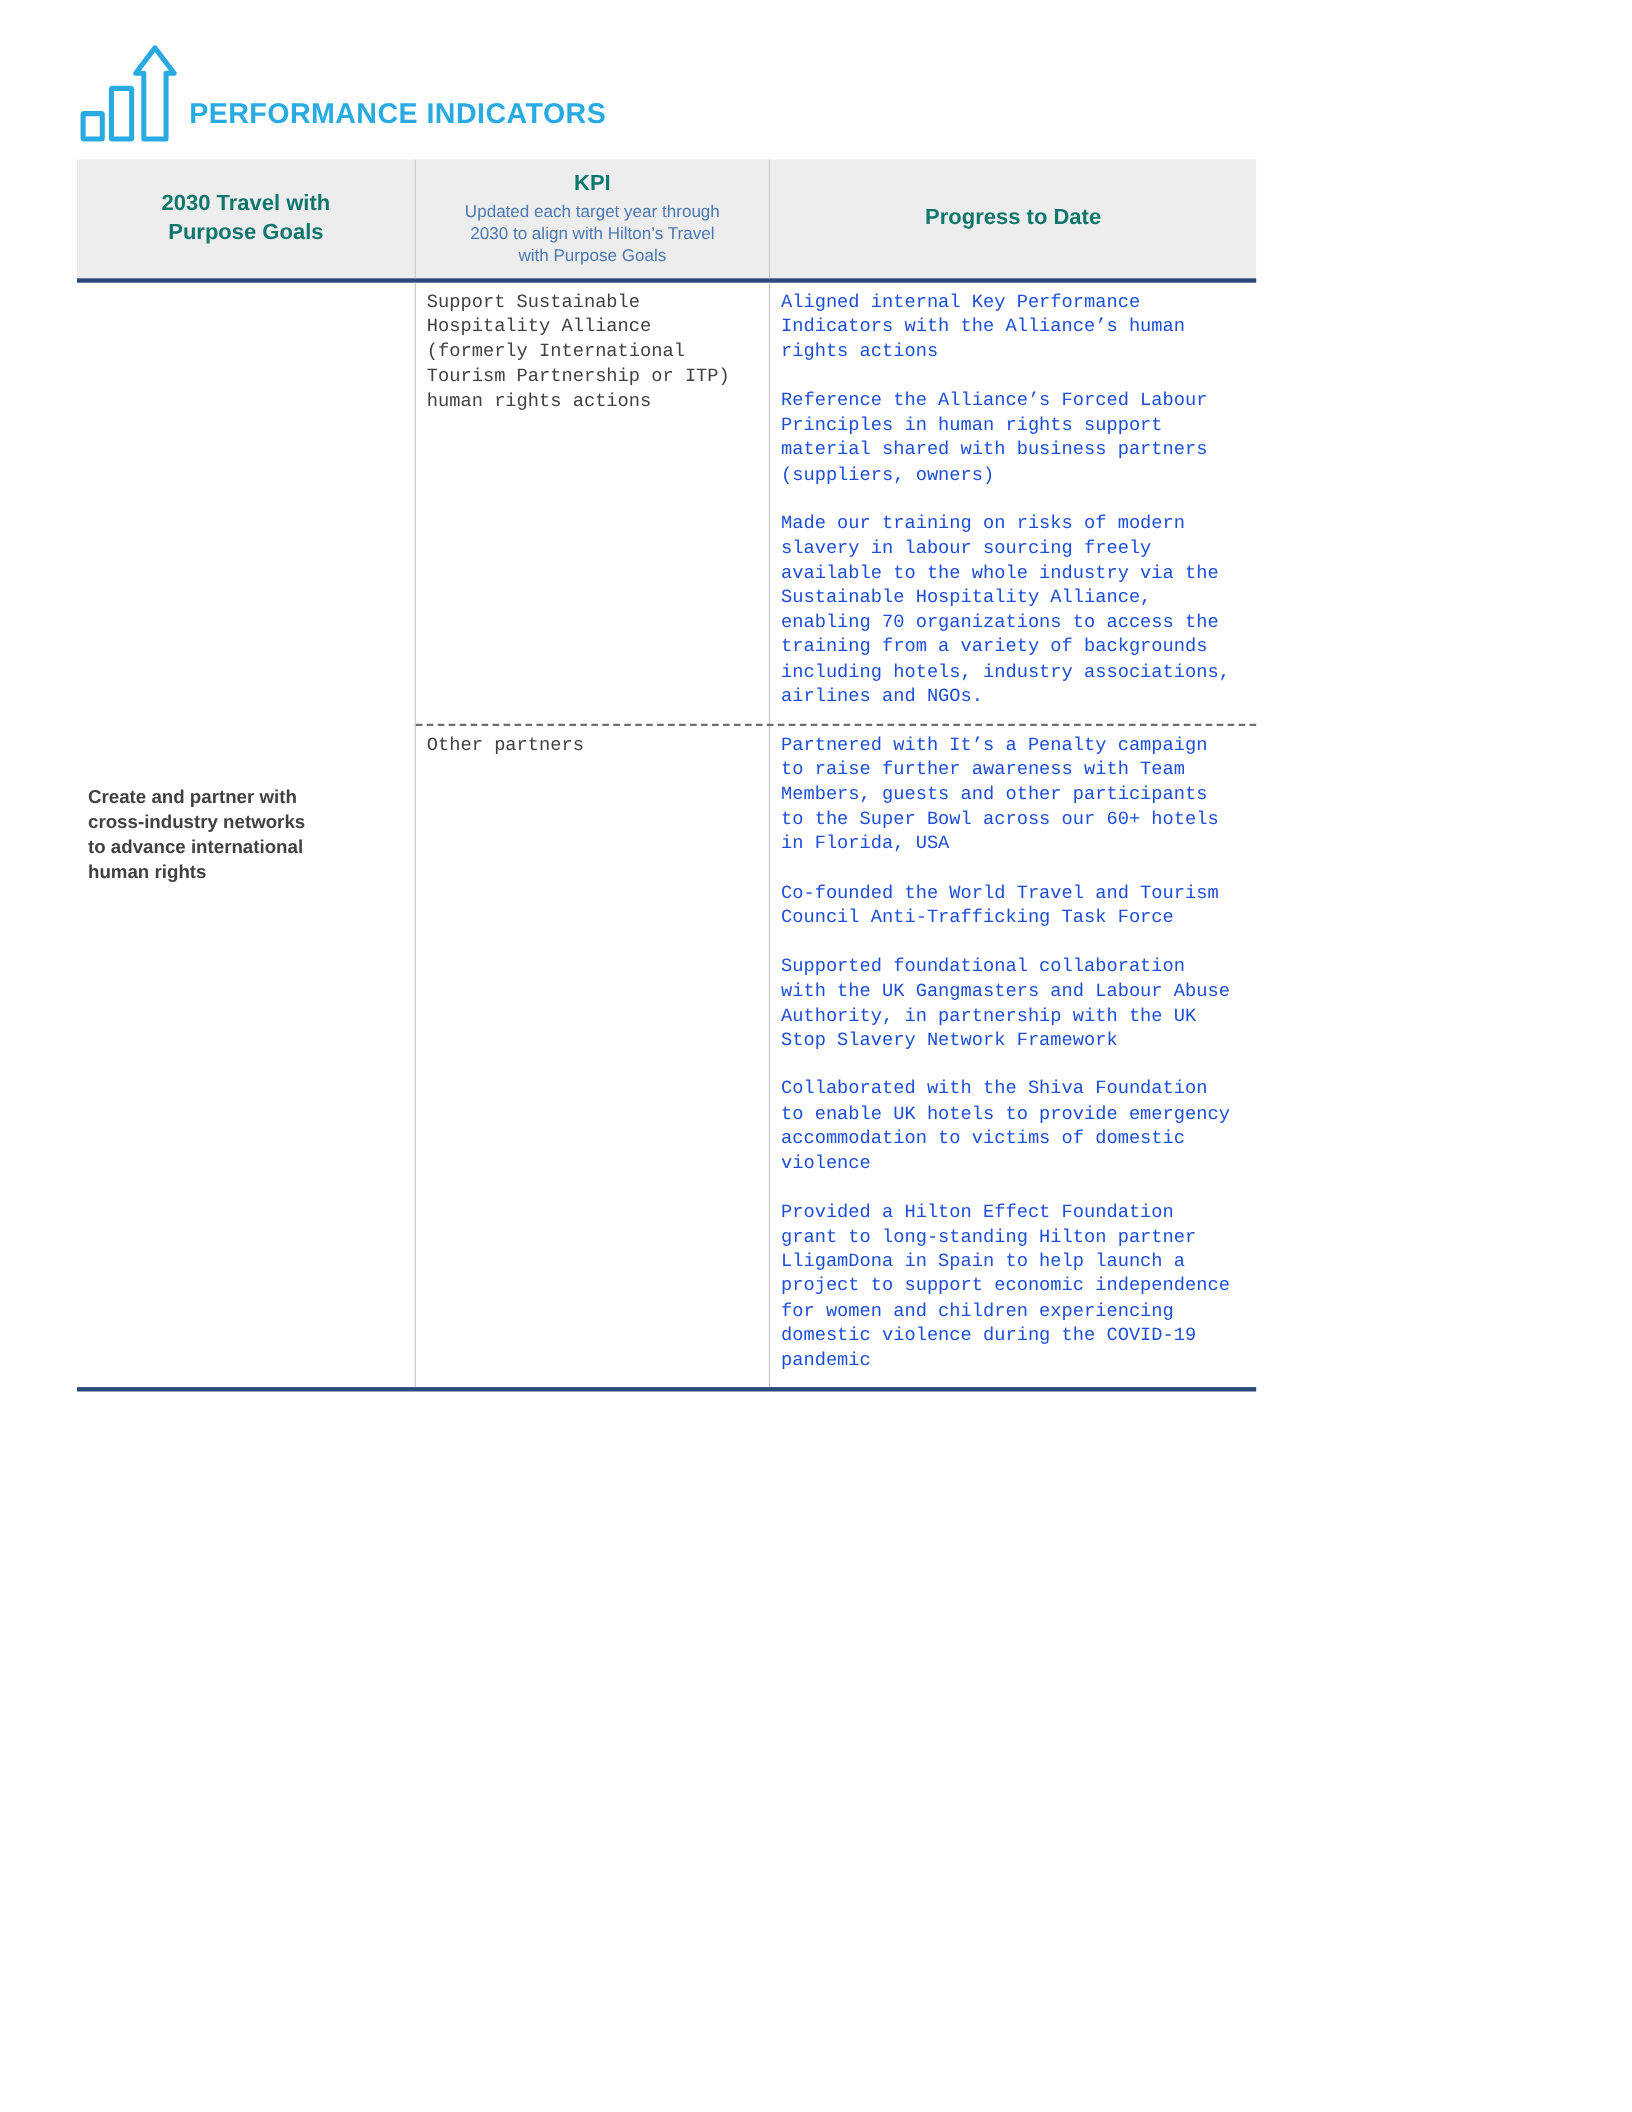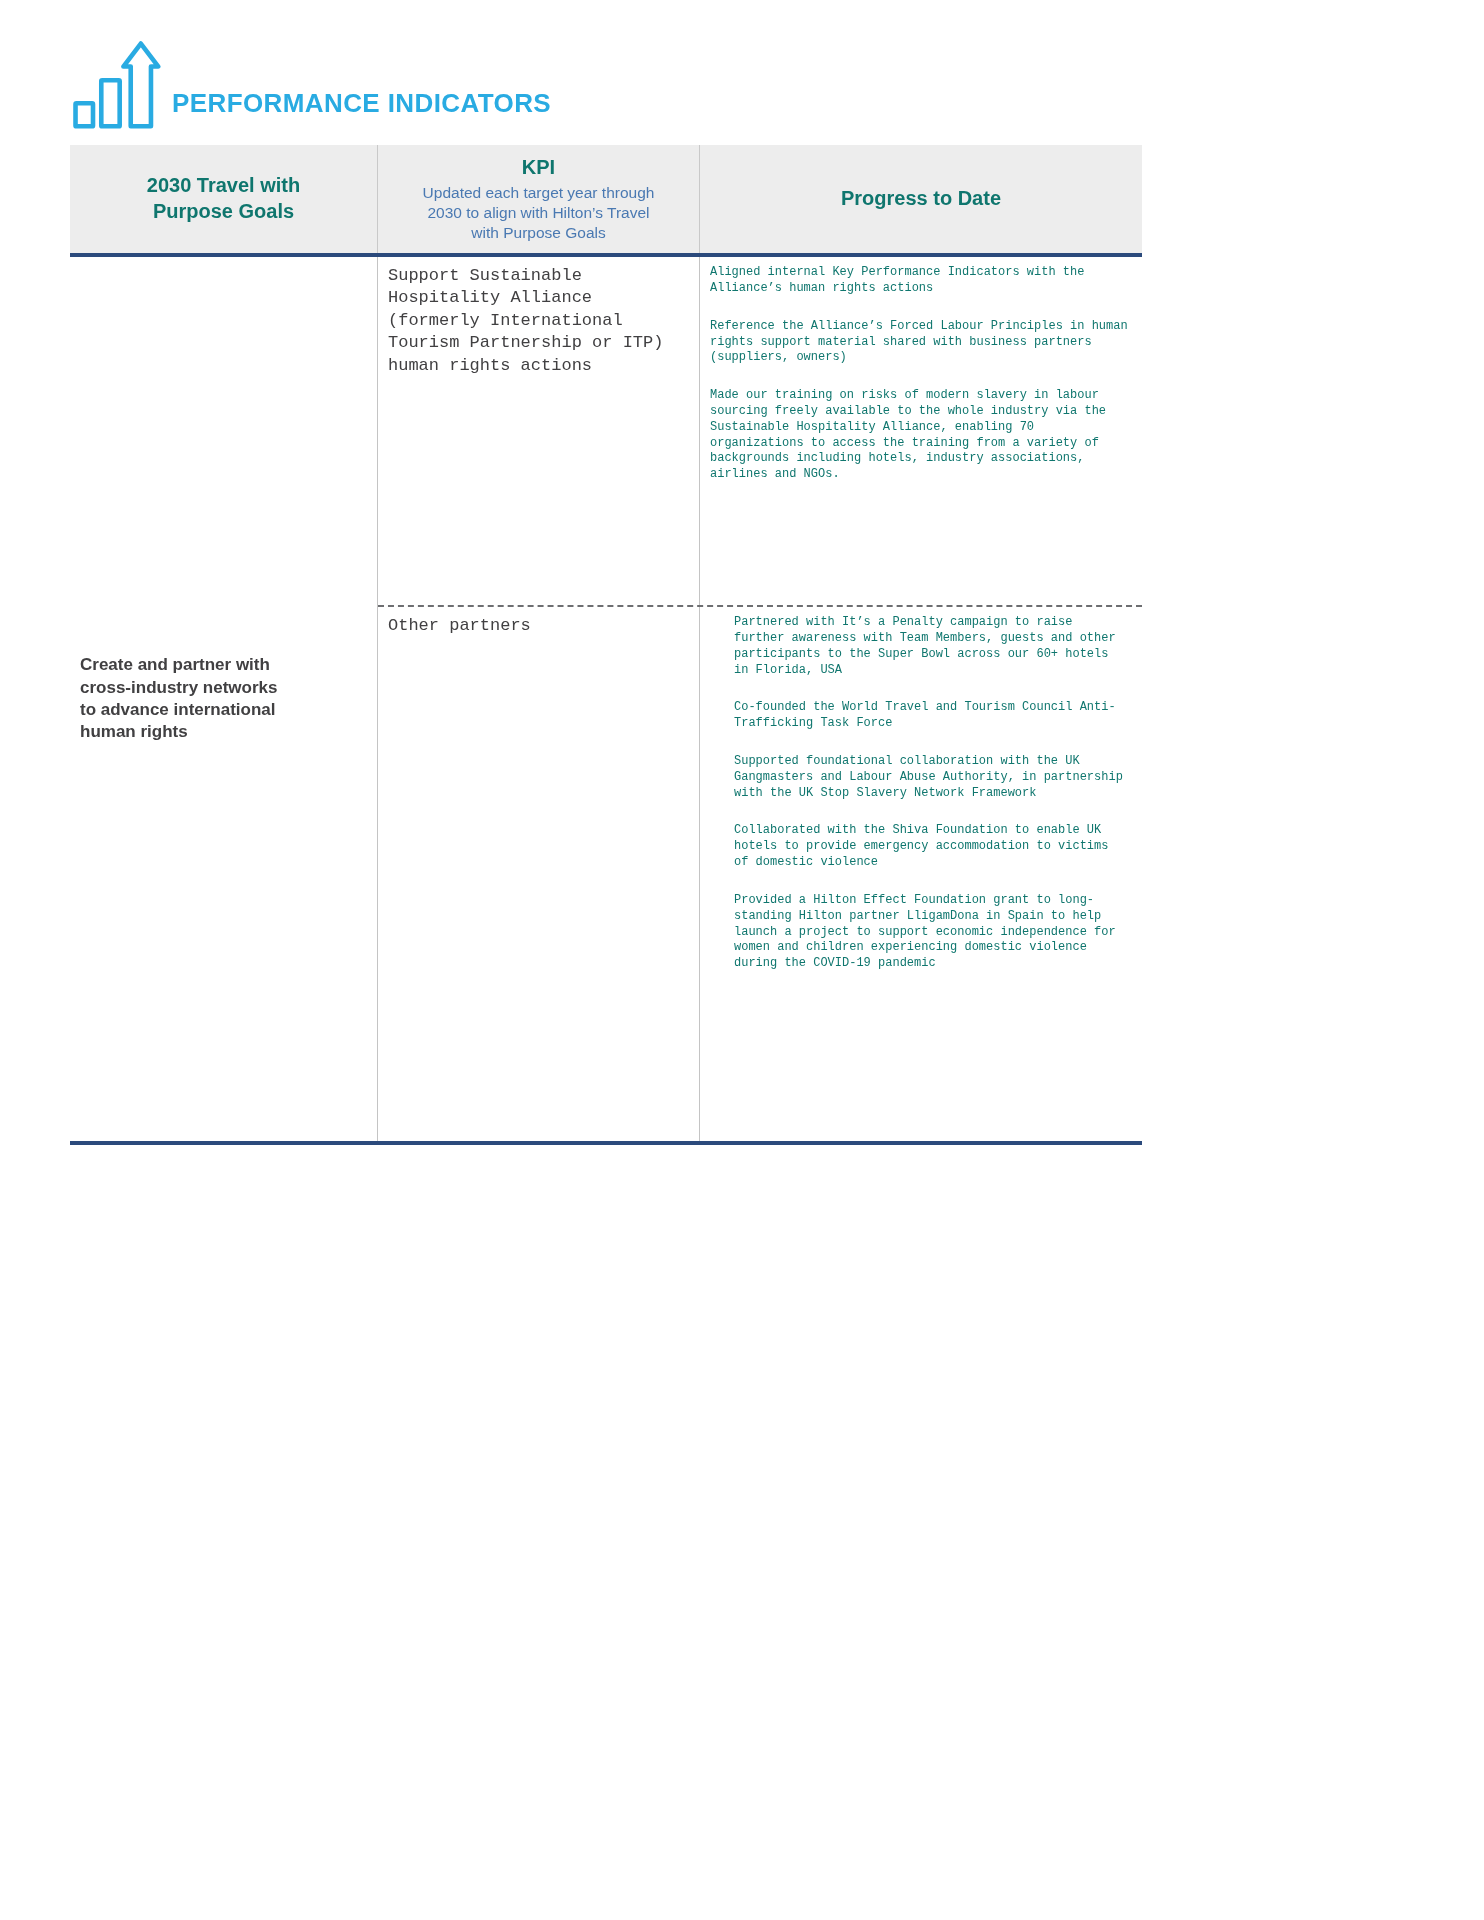--- a/index.html
+++ b/index.html
@@ -97,33 +97,33 @@
     flex: 1;
     display: flex;
     flex-direction: column;
     font-family: Liberation Mono, monospace;
   }
   .sub-row {
     display: grid;
     grid-template-columns: 322px 1fr;
   }
   .sub-row-1 { min-height: 348px; }
-  .sub-row-2 { min-height: 534px; flex: 1; gap: 24px; }
+  .sub-row-2 { min-height: 534px; flex: 1; }
   .kpi-cell {
     padding: 8px 14px 12px 10px;
     border-right: 1px solid #C4C4C4;
     font-size: 17px;
     line-height: 1.32;
     color: #414042;
   }
   .progress-cell {
     padding: 8px 14px 12px 10px;
-    font-size: 12px;
+    font-size: 17px;
     line-height: 1.32;
-    color: #0f766e;
+    color: #1d4ed8;
   }
   .progress-cell p { margin: 0 0 22px 0; }
   .progress-cell p:last-child { margin-bottom: 0; }
   .dashed-divider {
     width: 100%;
     height: 0;
     border-top: 2px dashed #6D6E71;
   }
 </style>
 </head>

